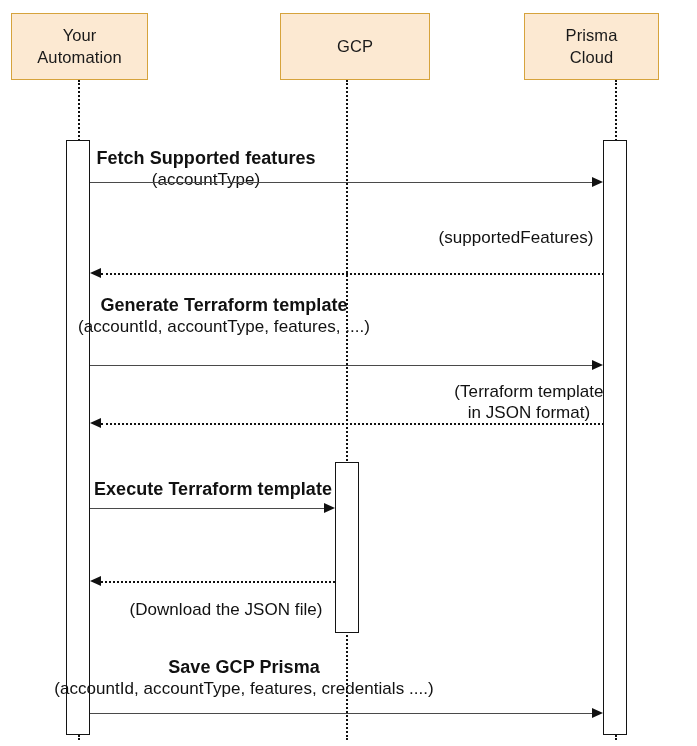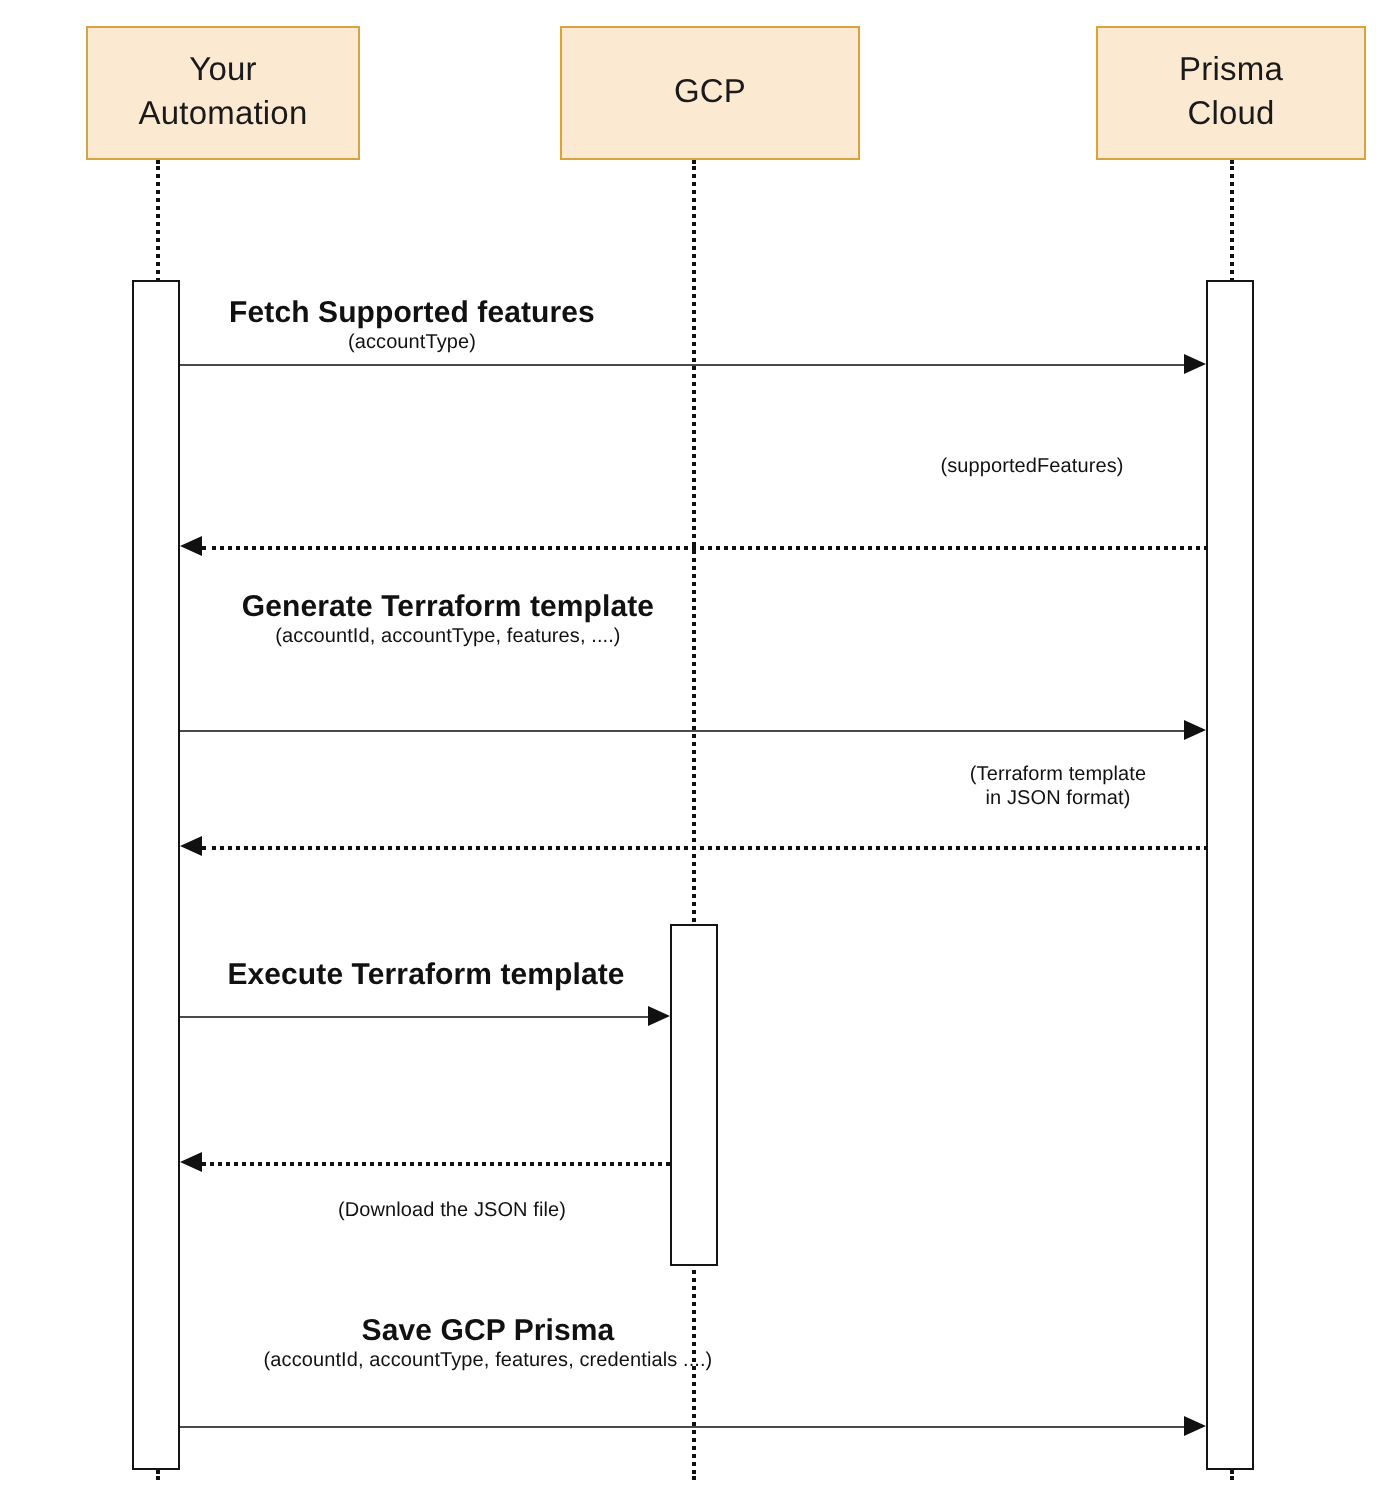--- a/index.html
+++ b/index.html
@@ -76,49 +76,49 @@
     position: absolute;
     text-align: center;
     color: #111111;
     white-space: nowrap;
     transform: translateX(-50%);
     line-height: 1.22;
   }
   .label .l-bold {
     display: block;
     font-weight: bold;
-    font-size: 15px;
+    font-size: 18px;
     letter-spacing: 0.05px;
   }
   .label .l-reg {
     display: block;
     font-weight: normal;
-    font-size: 10px;
+    font-size: 17px;
     letter-spacing: 0.05px;
   }
 </style>
 </head>
 <body>
 
 <div id="canvas">
 
-  <div class="participant" style="left:11px; top:13px; width:137px; height:67px;margin-left:32px;">
+  <div class="participant" style="left:11px; top:13px; width:137px; height:67px;">
     <div>
       <span>Your</span>
       <span>Automation</span>
     </div>
   </div>
 
   <div class="participant" style="left:280px; top:13px; width:150px; height:67px;">
     <div>
       <span>GCP</span>
     </div>
   </div>
 
-  <div class="participant" style="left:548px; top:13px; width:135px; height:67px;">
+  <div class="participant" style="left:524px; top:13px; width:135px; height:67px;">
     <div>
       <span>Prisma</span>
       <span>Cloud</span>
     </div>
   </div>
 
   <div class="lifeline" style="left:78px; top:80px; height:660px;"></div>
   <div class="lifeline" style="left:346px; top:80px; height:660px;"></div>
   <div class="lifeline" style="left:615px; top:80px; height:660px;"></div>
 

